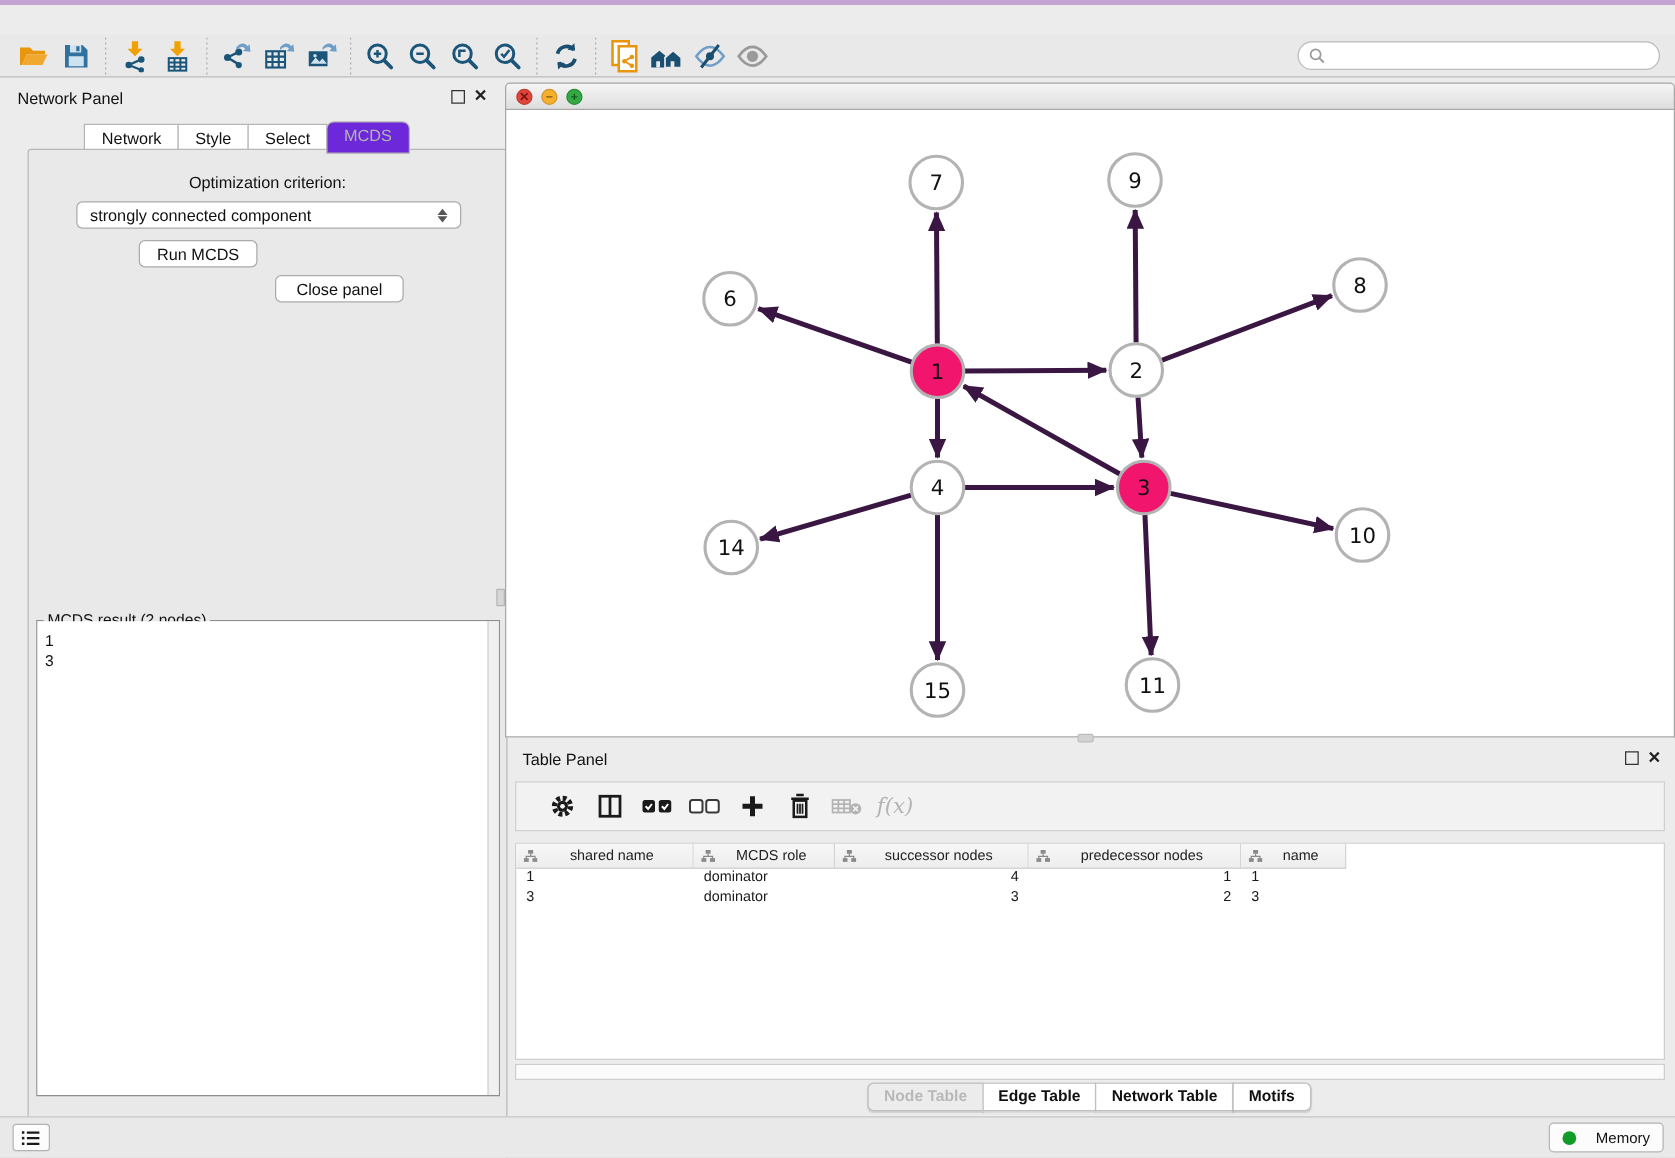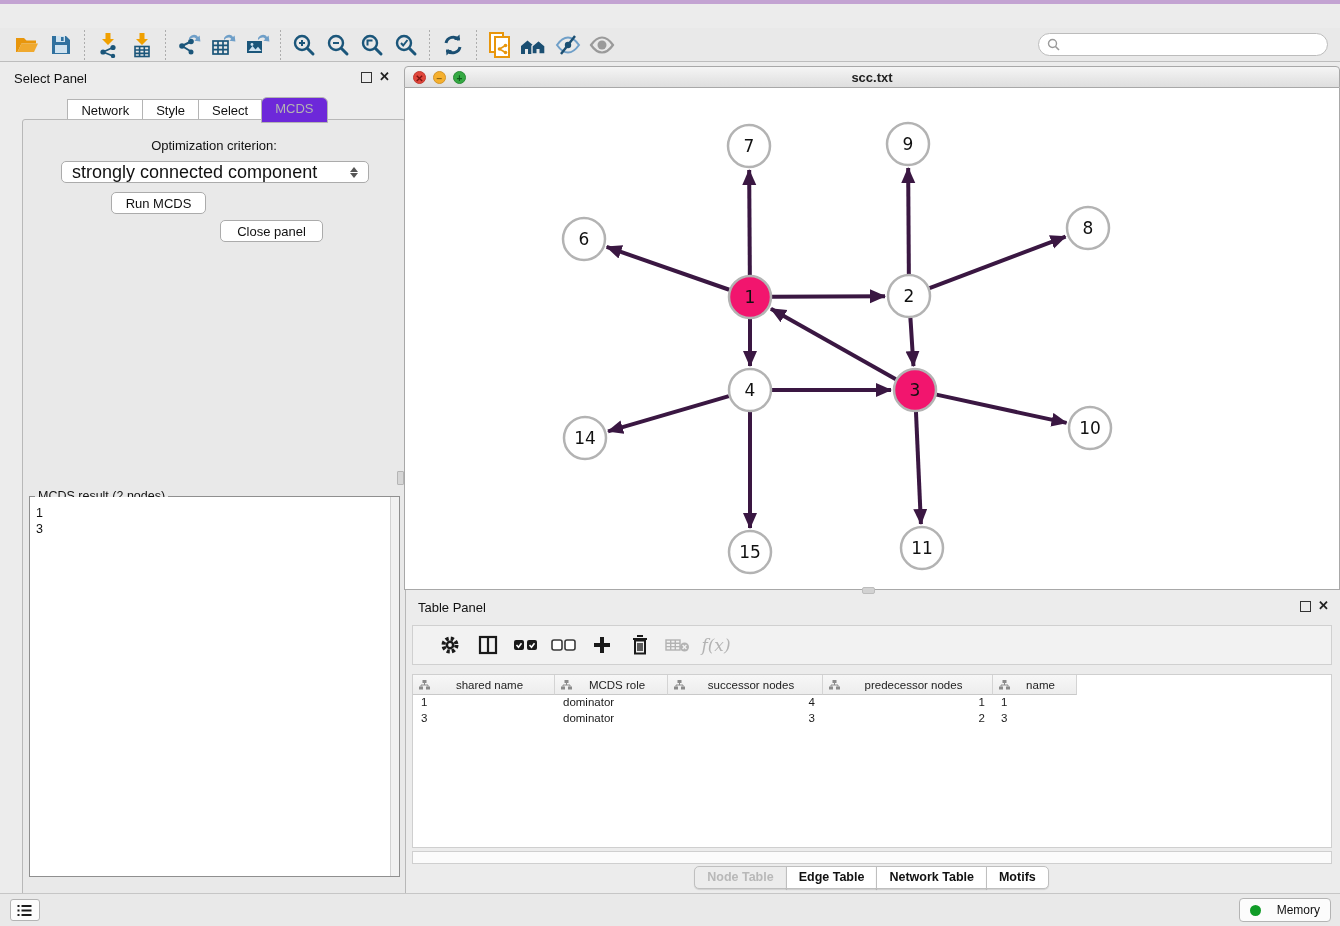--- a/index.html
+++ b/index.html
@@ -39,21 +39,21 @@
   .cp-tabs { position:absolute; left:0; top:97px; width:396px; display:flex; justify-content:center; align-items:flex-end;text-align:center; }
   .cp-tab { background:#ffffff; border:1px solid #b4b4b4; padding:3px 13px 4px 13px; font-size:13px;
             color:#111; margin-left:-1px; position:relative; }
   .cp-tab.active { background:#6d28d9; color:#b3b3b3; border-radius:6px 6px 0 0; padding-bottom:6px; z-index:2; }
 
   .cp-body { position:absolute; left:22px; top:119px; width:384px; height:852px;
              background:#e9e9e9; border:1px solid #b8b8b8; border-radius:3px; }
   .opt-label { position:absolute; left:0; right:0; top:18px; text-align:center; font-size:13px; color:#111; }
   .dropdown { position:absolute; left:38px; top:41px; width:308px; height:22px; background:#ffffff;
               border:1px solid #ababab; border-radius:5px; display:flex; align-items:center; padding:0 10px; }
-  .dropdown .dd-text { flex:1; font-size:18px; color:#111; }
+  .dropdown .dd-text { flex:1; font-size:13px; color:#111; }
   .dd-arrows { display:flex; flex-direction:column; align-items:center; gap:1px; }
   .dd-arrows i { display:block; width:0; height:0; border-left:4px solid transparent; border-right:4px solid transparent; }
   .dd-up { border-bottom:5px solid #555; }
   .dd-down { border-top:5px solid #555; }
   .btn { position:absolute; height:22px; background:#ffffff; border:1px solid #ababab; border-radius:5px;
          font-size:13px; color:#111; display:flex; align-items:center; justify-content:center; }
   .btn-run { left:88px; top:72px; width:95px; }
   .btn-closepanel { left:197px; top:72px; width:103px;margin-top:28px; }
 
   .result-group { position:absolute; left:6px; top:376px; width:371px; height:381px; border:1px solid #8f8f8f; }
@@ -264,21 +264,21 @@
     <div class="search-wrap">
       <svg width="13" height="13" viewBox="0 0 13 13">
           <circle cx="5.5" cy="5.5" r="4" fill="none" stroke="#9a9a9a" stroke-width="1.4"></circle>
           <path d="M8.5 8.5L12 12" stroke="#9a9a9a" stroke-width="1.6"></path>
         </svg>
       <input type="text" placeholder="" style="">
     </div>
   </div>
 
   <div class="cp-header">
-    <span class="hdr-title">Select Panel</span>
+    <span class="hdr-title">Network Panel</span>
     <span class="float-box"></span>
     <span class="close-x">✕</span>
   </div>
   <div class="cp-tabs">
       <div class="cp-tab">Network</div>
       <div class="cp-tab">Style</div>
       <div class="cp-tab">Select</div>
       <div class="cp-tab active">MCDS</div>
     </div>
   <div class="cp-body">
@@ -303,21 +303,20 @@
   </div>
   <div class="splitter-grip"></div>
 
   <div class="net-window">
     <div class="net-titlebar">
       <div class="nt-lights">
         <span class="nl nl-close">✕</span>
         <span class="nl nl-min">−</span>
         <span class="nl nl-max">+</span>
       </div>
-      <div class="title">scc.txt</div>
     </div>
     <div class="net-canvas">
       <svg width="934" height="500" viewBox="0 0 934 500">
           <defs>
             <marker id="arrow" markerUnits="userSpaceOnUse" markerWidth="20" markerHeight="16" refX="15" refY="7" orient="auto">
               <path d="M0,0 L16,7 L0,14 z" fill="#3a1742"></path>
             </marker>
           </defs>
           <line x1="344.85430783059013" y1="187.00048241911261" x2="344.15893691208345" y2="81.99947372460441" stroke="#3a1742" stroke-width="4" marker-end="url(#arrow)"></line>
           <line x1="324.23121807335133" y1="201.7434376400866" x2="201.65685301088945" y2="158.91624984717825" stroke="#3a1742" stroke-width="4" marker-end="url(#arrow)"></line>

